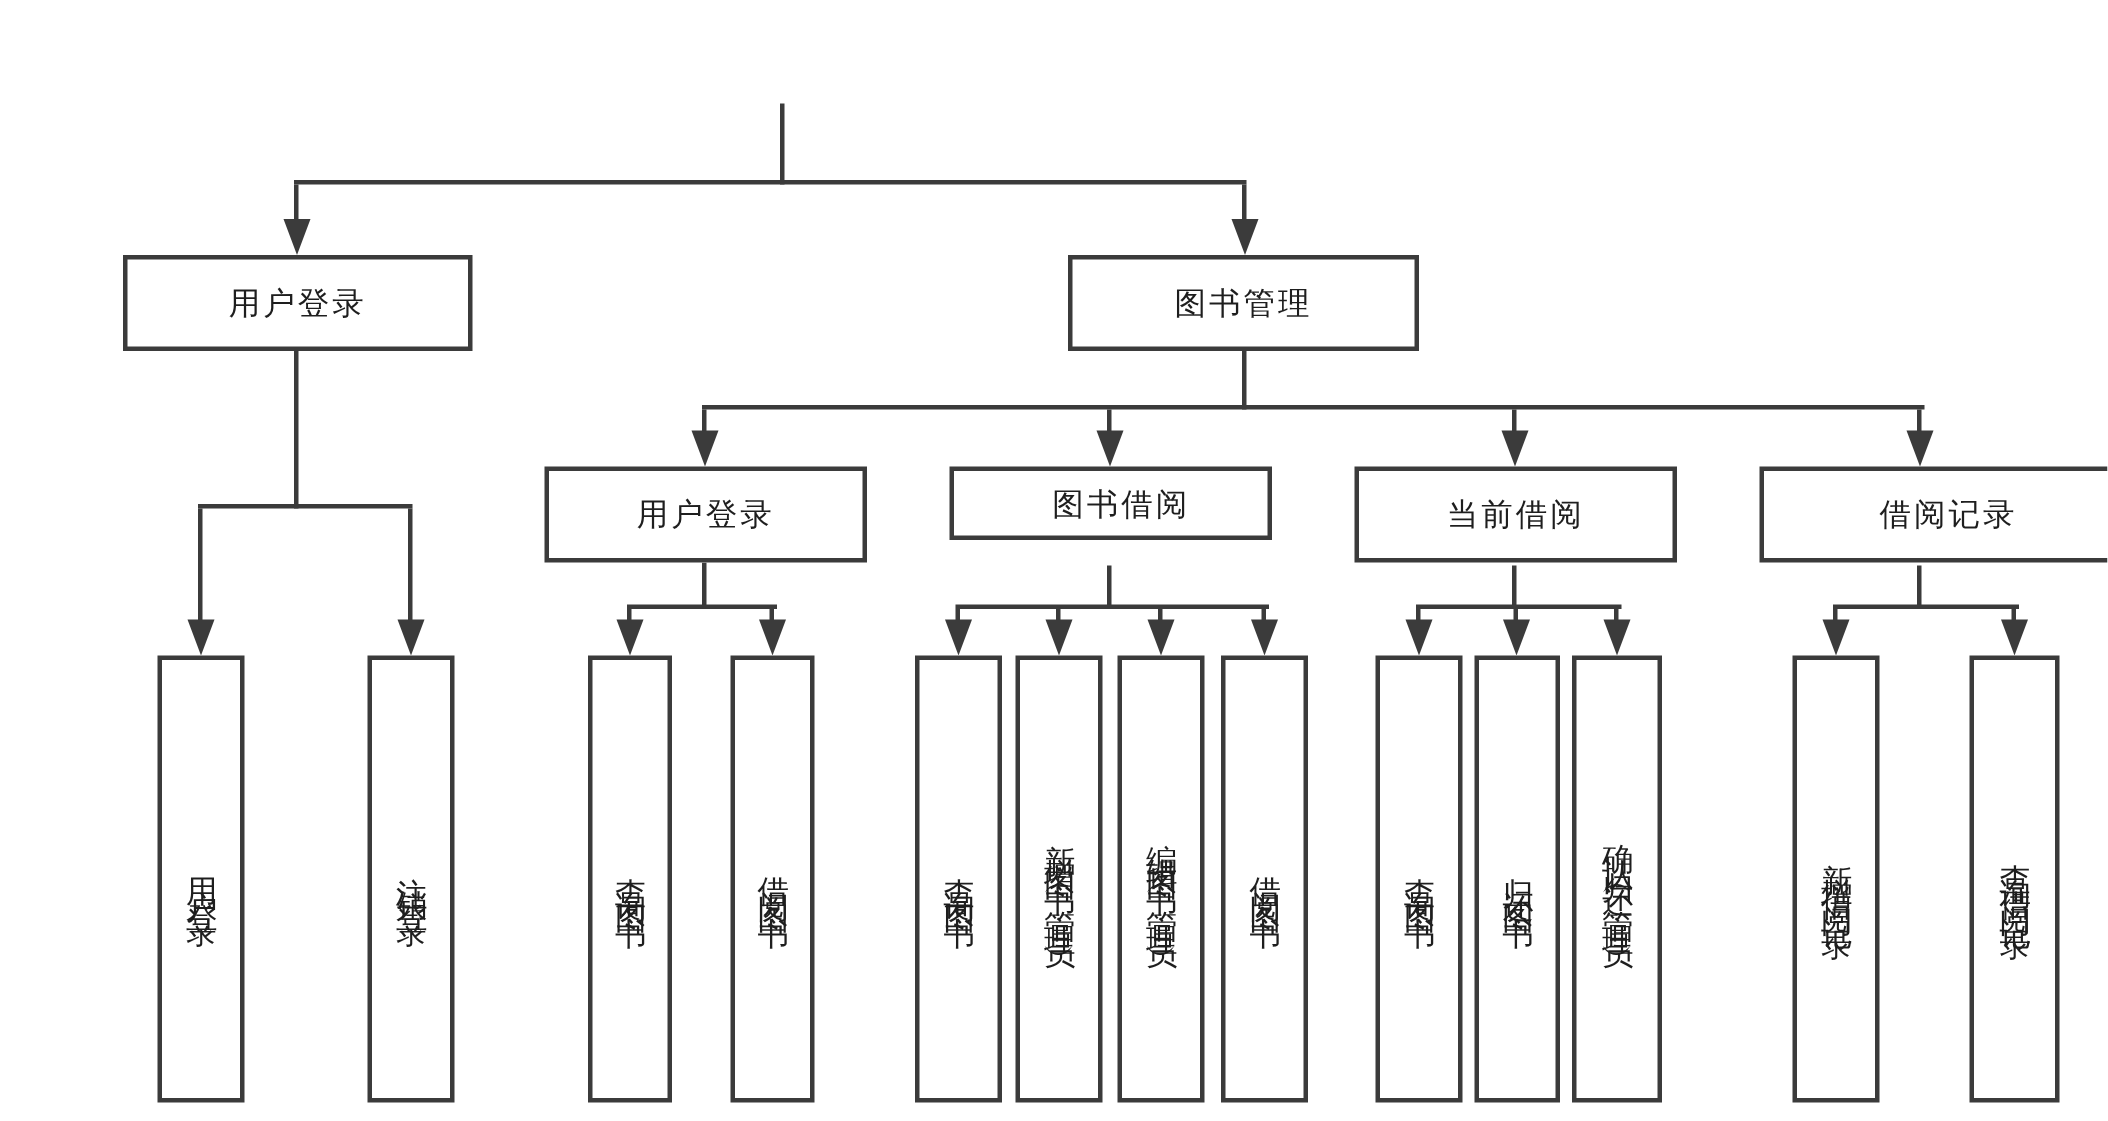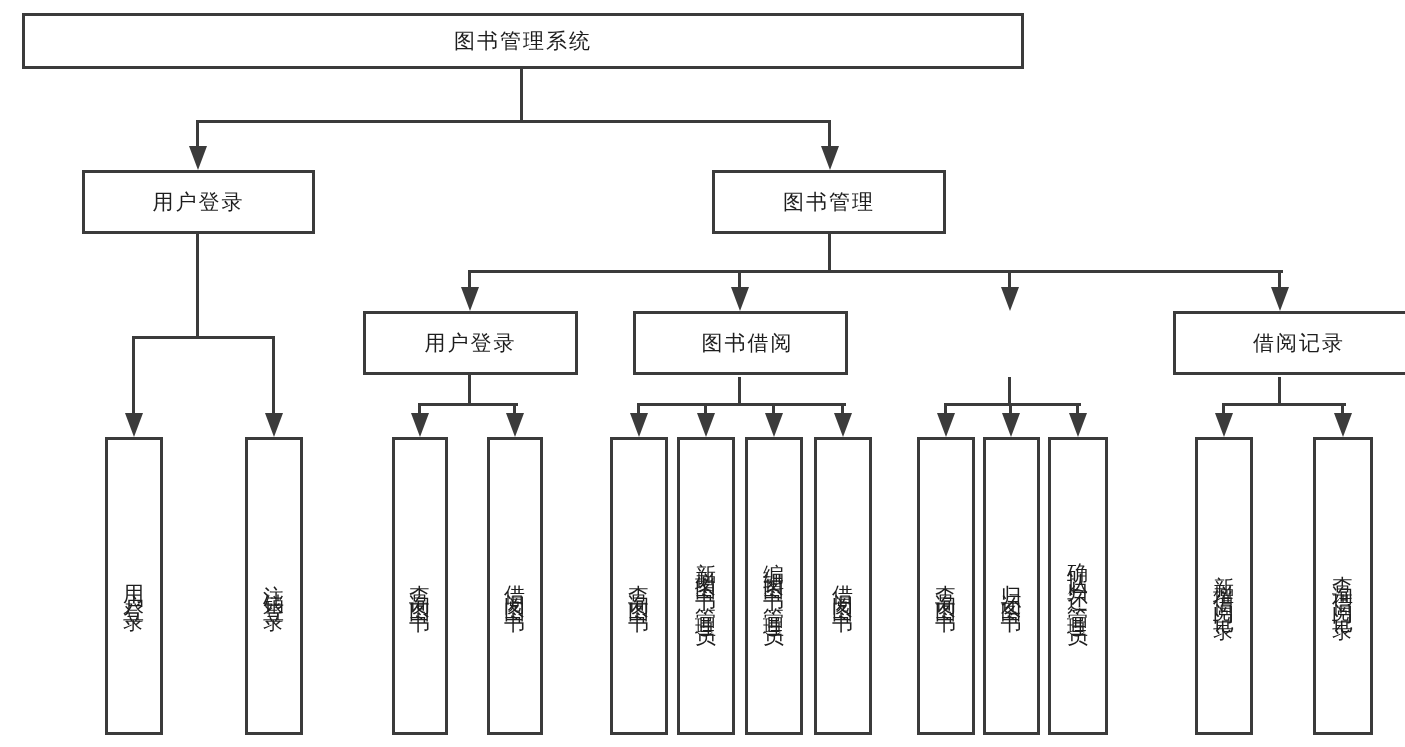--- a/index.html
+++ b/index.html
@@ -59,21 +59,20 @@
     letter-spacing:1px;
     z-index:3;
     white-space:nowrap;
   }
 </style>
 </head>
 <body>
 
 <div class="canvas">
 
-  <div class="box" style="left:22px;top:13px;width:1002px;height:56px;">图书管理系统</div>
 
   <div class="vl" style="left:520px;top:69px;height:54px;"></div>
   <div class="hl" style="left:196px;top:120px;width:635px;"></div>
   <div class="vl" style="left:196px;top:123px;height:27px;"></div>
   <div class="ar" style="left:189px;top:146px;"></div>
   <div class="vl" style="left:828px;top:123px;height:27px;"></div>
   <div class="ar" style="left:821px;top:146px;"></div>
 
   <div class="box" style="left:82px;top:170px;width:233px;height:64px;">用户登录</div>
   <div class="box" style="left:712px;top:170px;width:234px;height:64px;">图书管理</div>
@@ -90,21 +89,22 @@
   <div class="vl" style="left:468px;top:273px;height:18px;"></div>
   <div class="ar" style="left:461px;top:287px;"></div>
   <div class="vl" style="left:738px;top:273px;height:18px;"></div>
   <div class="ar" style="left:731px;top:287px;"></div>
   <div class="vl" style="left:1008px;top:273px;height:18px;"></div>
   <div class="ar" style="left:1001px;top:287px;"></div>
   <div class="vl" style="left:1278px;top:273px;height:18px;"></div>
   <div class="ar" style="left:1271px;top:287px;"></div>
 
   <div class="box" style="left:363px;top:311px;width:215px;height:64px;">用户登录</div>
-  <div class="box" style="left:633px;top:311px;width:215px;height:64px;padding-left:14px;">图书借阅</div>
+  <div class="box" style="left:633px;top:311px;width:215px;height:49px;padding-left:14px;">图书借阅</div>
+  <div class="box" style="left:903px;top:311px;width:215px;height:64px;">当前借阅</div>
   <div class="box" style="left:1173px;top:311px;width:252px;height:64px;">借阅记录</div>
 
   <div class="vl" style="left:468px;top:375px;height:31px;"></div>
   <div class="hl" style="left:418px;top:403px;width:100px;"></div>
   <div class="vl" style="left:418px;top:406px;height:11px;"></div>
   <div class="ar" style="left:411px;top:413px;"></div>
   <div class="vl" style="left:513px;top:406px;height:11px;"></div>
   <div class="ar" style="left:506px;top:413px;"></div>
 
   <div class="vl" style="left:738px;top:377px;height:29px;"></div>

